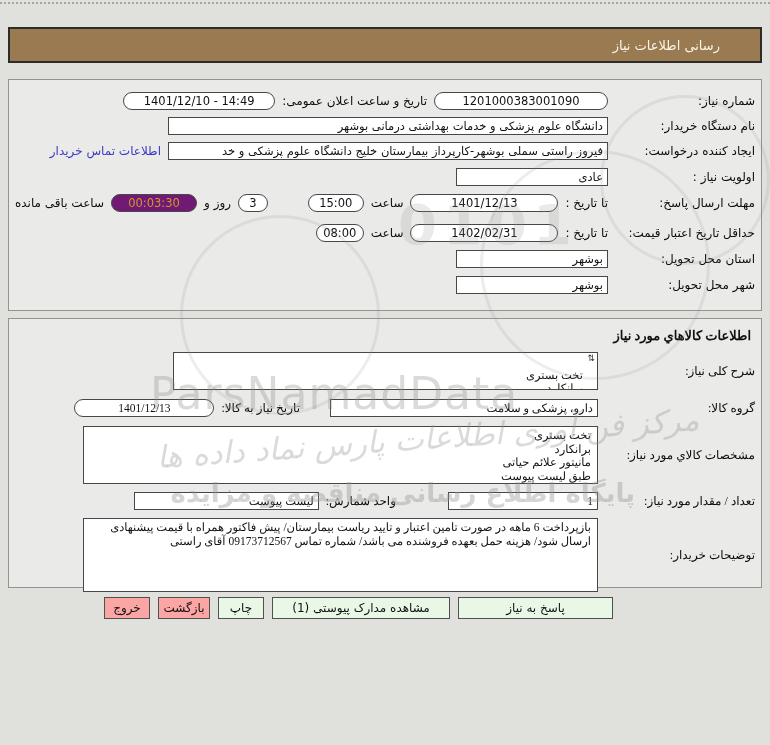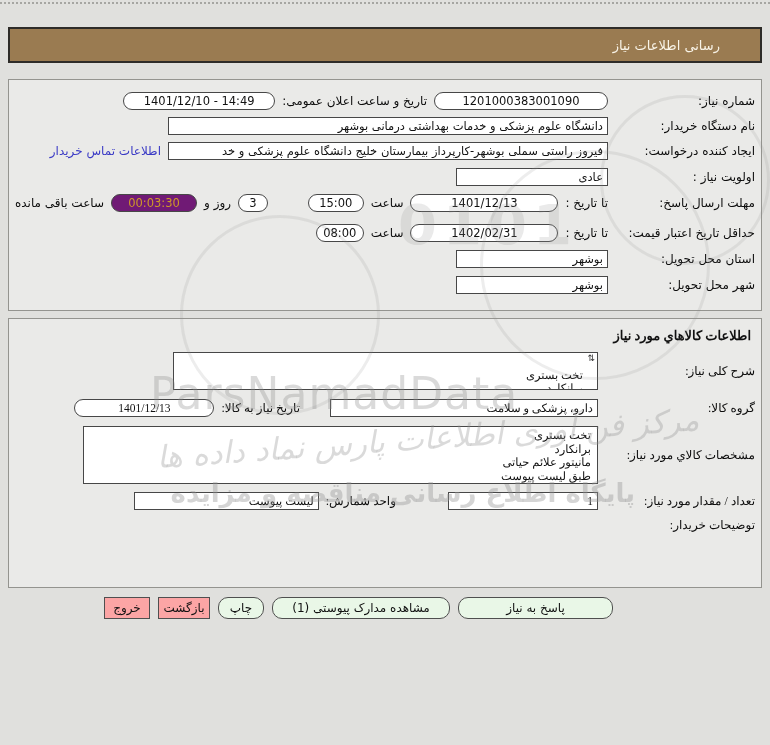--- a/index.html
+++ b/index.html
@@ -50,21 +50,21 @@
   .sectitle { font-size:13px; font-weight:bold; margin:9px 4px 8px 0; }
   .btnbar {
     position:absolute; top:597px; right:157px;
     display:flex; direction:rtl; gap:8px;
   }
   .btn {
     height:22px; border:1px solid #4f4f4f; font-size:12px;
     display:flex; align-items:center; justify-content:center;
     cursor:pointer; white-space:nowrap;
   }
-  .green { background:#e9f7e7;border-radius:10px; }
+  .green { background:#e9f7e7; }
   .pink  { background:#fca5a5; }
   
   .wm { position:absolute; inset:0; pointer-events:none; z-index:40; overflow:hidden; }
   .wm-circle { position:absolute; border:3px solid rgba(140,140,140,0.16); border-radius:50%; }
   .wm-brand {
     position:absolute; top:368px; left:150px;
     font-size:44px; font-weight:normal; letter-spacing:1px;
     color:rgba(140,140,140,0.32); direction:ltr;
   }
   .wm-script {
@@ -187,20 +187,21 @@
   <div class="row" style="margin-bottom:8px;">
     <div class="lbl lblcol" style="flex-basis:150px">تعداد / مقدار مورد نیاز:</div>
     <div class="field" style="width:150px">1</div>
     <div style="width:38px"></div>
     <div class="lbl">واحد شمارش:</div>
     <div class="field" style="width:185px">لیست پیوست</div>
   </div>
 
   <div class="row">
     <div class="lbl lblcol" style="flex-basis:150px">توضیحات خریدار:</div>
+    <div class="textarea" style="width:515px; height:74px;">بازپرداخت 6 ماهه در صورت تامین اعتبار و تایید ریاست بیمارستان/ پیش فاکتور همراه با قیمت پیشنهادی ارسال شود/ هزینه حمل بعهده فروشنده می باشد/ شماره تماس 09173712567 آقای راستی</div>
   </div>
 
 </div>
 
 <div class="btnbar">
   <div class="btn green" style="width:155px">پاسخ به نیاز</div>
   <div class="btn green" style="width:178px">مشاهده مدارک پیوستی (1)</div>
   <div class="btn green" style="width:46px">چاپ</div>
   <div class="btn pink" style="width:52px">بازگشت</div>
   <div class="btn pink" style="width:46px">خروج</div>

